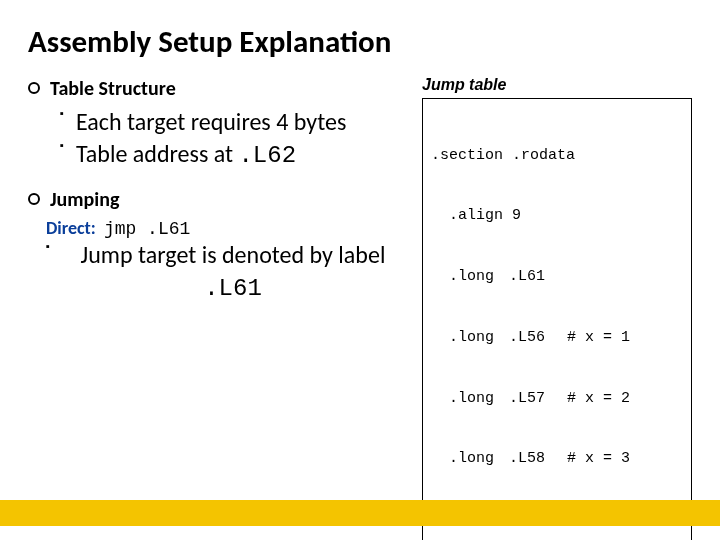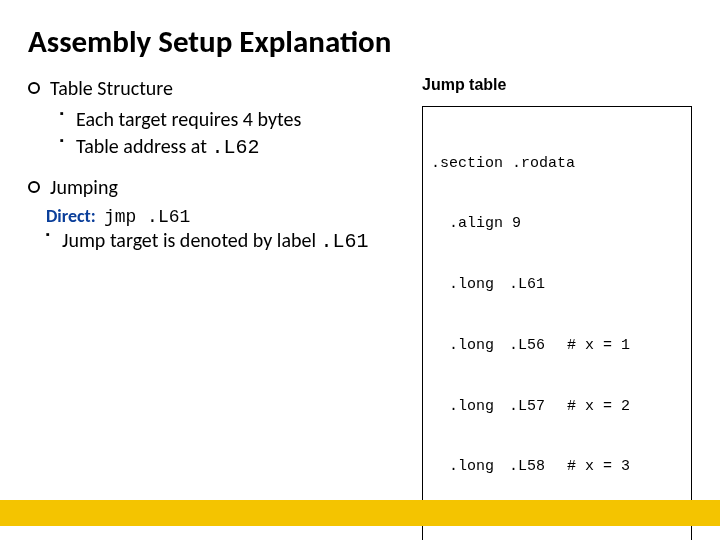--- a/index.html
+++ b/index.html
@@ -4,35 +4,35 @@
 <style>
   * { margin: 0; padding: 0; box-sizing: border-box; }
   html, body { width: 720px; height: 540px; background: #fff; font-family: Calibri, Arial, sans-serif; color: #000; }
   .slide { position: relative; width: 720px; height: 540px; padding: 22px 28px 0 28px; }
   .title { font-size: 31px; font-weight: 700; margin-bottom: 16px; }
   .content { display: flex; gap: 18px; }
   .left { flex: 1 1 auto; font-size: 18px; }
   .right { width: 270px; flex: 0 0 270px; }
   .heading-row { display: flex; align-items: center; gap: 10px; margin-bottom: 6px; }
   .ring { width: 12px; height: 12px; border: 2.5px solid #000; border-radius: 50%; flex: 0 0 auto; }
-  .h2 { font-weight: 400; font-size: 20px; }
+  .h2 { font-weight: 700; font-size: 20px; }
   ul.sub { list-style: none; margin-left: 32px; margin-bottom: 14px; }
-  ul.sub > li { position: relative; padding-left: 16px; line-height: 1.35; font-size: 20px; }
+  ul.sub > li { position: relative; padding-left: 16px; line-height: 1.35; font-size: 24px; }
   ul.sub > li::before { content: "▪"; position: absolute; left: 0; top: 1px; font-size: 11px; color: #000; }
   .mono { font-family: "Courier New", monospace; }
   .direct { color: #0a3e9a; font-weight: 700; }
-  .jt-label { font-weight: 700; font-size: 16px; margin-bottom: 12px; font-family: Arial, sans-serif; }
+  .jt-label { font-weight: 700; font-size: 16px; margin-bottom: 4px; font-family: Arial, sans-serif; font-style: italic; }
   .jt-box { border: 1.5px solid #000; padding: 6px 8px 6px 8px; font-family: "Courier New", monospace; font-size: 15px; line-height: 1.35; white-space: pre; }
   .jt-row { display: flex; }
   .jt-col1 { width: 78px; }
   .jt-col2 { width: 58px; }
   .jt-col3 { flex: 1; }
   .bottom-bar { position: absolute; left: 0; bottom: 14px; width: 720px; height: 26px; background: #f4c400; }
   .full { margin-left: 18px; }
-  .full ul.sub, .full ul { margin-left: 0; }
+  .full ul.sub, .full ul { margin-left: 0; text-align: center; }
 </style>
 </head>
 <body>
 <div class="slide">
 
   <div class="title">Assembly Setup Explanation</div>
 
   <div class="content">
     <div class="left">
 

